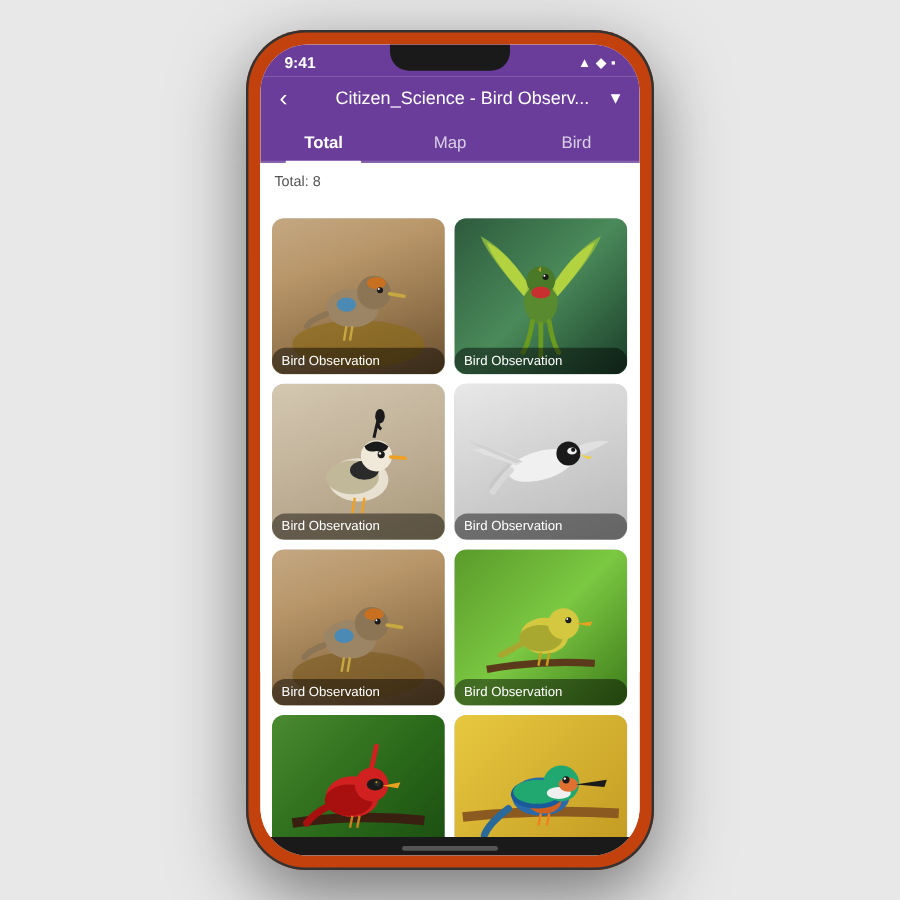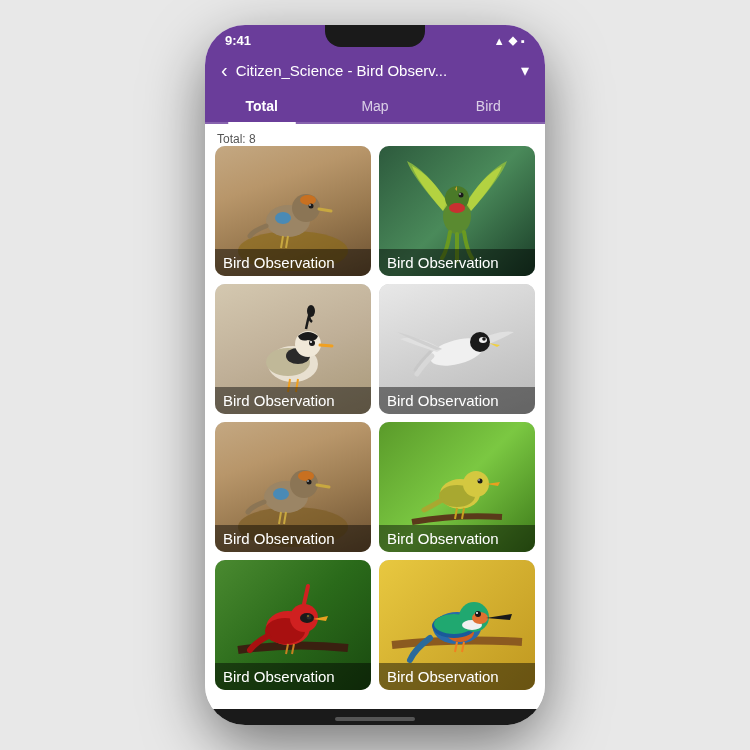--- a/index.html
+++ b/index.html
@@ -10,21 +10,21 @@
       align-items: center;
       min-height: 100vh;
       font-family: -apple-system, BlinkMacSystemFont, 'Segoe UI', sans-serif;
     }
 
     .phone-outer {
       width: 340px;
       height: 700px;
       background: #c2410c;
       border-radius: 50px;
-      padding: 0;
+      padding: 12px;
       box-shadow: 0 20px 60px rgba(0,0,0,0.5), inset 0 0 0 2px #333;
       position: relative;
     }
 
     .phone-inner {
       width: 100%;
       height: 100%;
       background: #fff;
       border-radius: 40px;
       overflow: hidden;
@@ -82,20 +82,21 @@
     }
 
     .top-title {
       flex: 1;
       color: white;
       font-size: 15px;
       font-weight: 500;
       white-space: nowrap;
       overflow: hidden;
       text-overflow: ellipsis;
+      margin-left: 32px;
     }
 
     .dropdown-icon {
       color: white;
       font-size: 16px;
     }
 
     
     .tab-bar {
       background: #6a3d9a;
@@ -134,21 +135,21 @@
     .content-area {
       flex: 1;
       overflow-y: auto;
       background: #fff;
       padding: 8px 10px;
     }
 
     .total-label {
       font-size: 12px;
       color: #555;
-      margin-bottom: 0;
+      margin-bottom: 24px;
       padding-left: 2px;
     }
 
     
     .grid {
       display: grid;
       grid-template-columns: 1fr 1fr;
       gap: 8px;
     }
 
@@ -161,22 +162,23 @@
       background: #ccc;
     }
 
     .card-label {
       position: absolute;
       bottom: 0;
       left: 0;
       right: 0;
       background: rgba(0,0,0,0.45);
       color: white;
-      font-size: 15px;
+      font-size: 11px;
       padding: 5px 8px;
+      border-radius: 11px;
     }
 
     
     .home-indicator {
       background: #1a1a1a;
       display: flex;
       justify-content: center;
       align-items: center;
       padding: 8px 0 4px;
       flex-shrink: 0;

